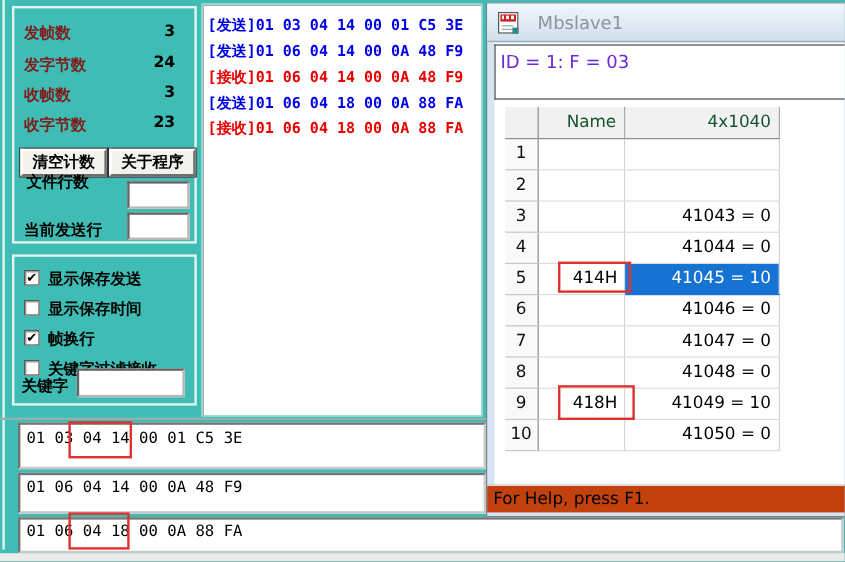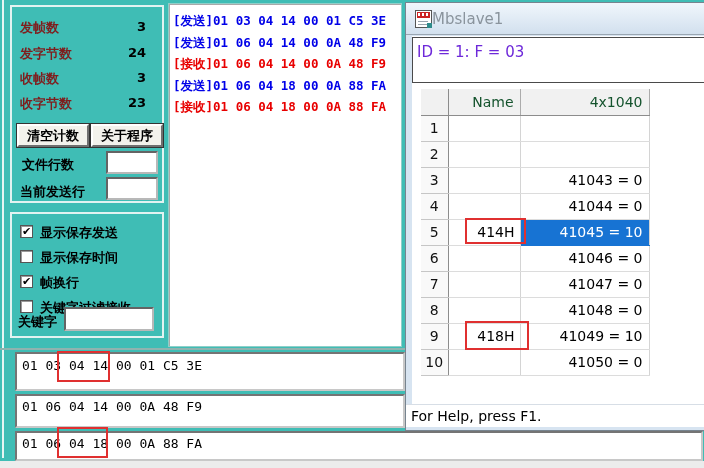--- a/index.html
+++ b/index.html
@@ -62,21 +62,21 @@
   
   .mbwin {
     position:absolute; left:405px; top:2px; width:300px; height:429px;
     background:#D7E4F1; border:1px solid #77848F; z-index:10;
   }
   .titlebar {
     position:absolute; left:0; top:0; right:0; height:32px;
     background:linear-gradient(#F0F6FC,#D2E0EE); border-bottom:1px solid #9AA6B1;
     display:flex; align-items:center; padding-left:9px;
   }
-  .title-text { color:#8A949D; font-size:15px; margin-left:0; }
+  .title-text { color:#8A949D; font-size:15px; margin-left:16px; }
   .client { position:absolute; left:6px; top:33px; right:0; bottom:26px; background:#FFFFFF; }
   .idbar {
     position:absolute; left:6px; top:34px; right:0; height:46px; background:#FFFFFF;
     border:1px solid #4A4A4A; border-right:none;
     font-size:15px; color:#6d28d9; padding:5px 0 0 4px;
   }
   .grid { position:absolute; left:15px; top:86px; border-collapse:collapse; table-layout:fixed; }
   .grid td, .grid th { height:26px; font-size:14px; font-weight:normal; overflow:hidden; }
   .grid .c-row  { width:27px; }
   .grid .c-name { width:72px; }
@@ -88,21 +88,21 @@
   .grid th.corner { border-right:1px solid #8C8C8C; }
   .grid td.rownum {
     background:#F9F9F9; border-right:1px solid #8C8C8C; border-bottom:1px solid #C6C6C6;
     text-align:center; color:#111;
   }
   .grid td.name { border-right:1px solid #D4D4D4; border-bottom:1px solid #DCDCDC; text-align:right; padding-right:5px; }
   .grid td.val  { border-right:1px solid #D4D4D4; border-bottom:1px solid #DCDCDC; text-align:right; padding-right:6px; }
   .grid td.sel  { background:#1773D3; color:#FFFFFF; border-bottom:1px solid #1773D3; }
   .statusbar {
     position:absolute; left:0; right:0; bottom:3px; height:23px;
-    background:#ffffff; border-top:1px solid #D7DEE6;
+    background:#c2410c; border-top:1px solid #D7DEE6;
     font-size:14px; color:#000; padding:3px 0 0 5px;
   }
   .doc-icon { position:relative; width:17px; height:18px; background:#FFFFFF; border:1px solid #555; }
   .doc-icon .band { position:absolute; left:1px; top:1px; right:1px; height:6px; background:#CC2222; }
   .doc-icon .dots { position:absolute; left:2px; top:2px; width:11px; height:3px;
     background:repeating-linear-gradient(90deg,#FFF 0 2px,#CC2222 2px 4px); }
   .doc-icon .l1, .doc-icon .l2 { position:absolute; left:2px; right:3px; height:1px; background:#9AA4AE; }
   .doc-icon .l1 { top:10px; } .doc-icon .l2 { top:13px; }
   .doc-icon .fold { position:absolute; right:-1px; bottom:-1px; width:5px; height:5px; background:#2E8B8B; }
 </style>
@@ -119,21 +119,21 @@
     <span class="stat-label" style="top:38px">发字节数</span>
     <span class="stat-value" style="top:38px">24</span>
     <span class="stat-label" style="top:63px">收帧数</span>
     <span class="stat-value" style="top:63px">3</span>
     <span class="stat-label" style="top:88px">收字节数</span>
     <span class="stat-value" style="top:88px">23</span>
 
     <div class="btn" style="left:5px;top:117px;width:72px">清空计数</div>
     <div class="btn" style="left:79px;top:117px;width:72px">关于程序</div>
 
-    <span class="f-label" style="left:10px;top:149px">文件行数</span>
+    <span class="f-label" style="left:10px;top:136px">文件行数</span>
     <div class="tfield" style="left:94px;top:144px;width:52px;height:23px"></div>
     <span class="f-label" style="left:8px;top:176px">当前发送行</span>
     <div class="tfield" style="left:94px;top:170px;width:52px;height:23px"></div>
   </div>
 
   <div class="groupbox gb-checks">
     <div class="chk-row" style="top:11px">
       <span class="chk-box">✔</span>
       <span class="chk-label">显示保存发送</span>
     </div>

